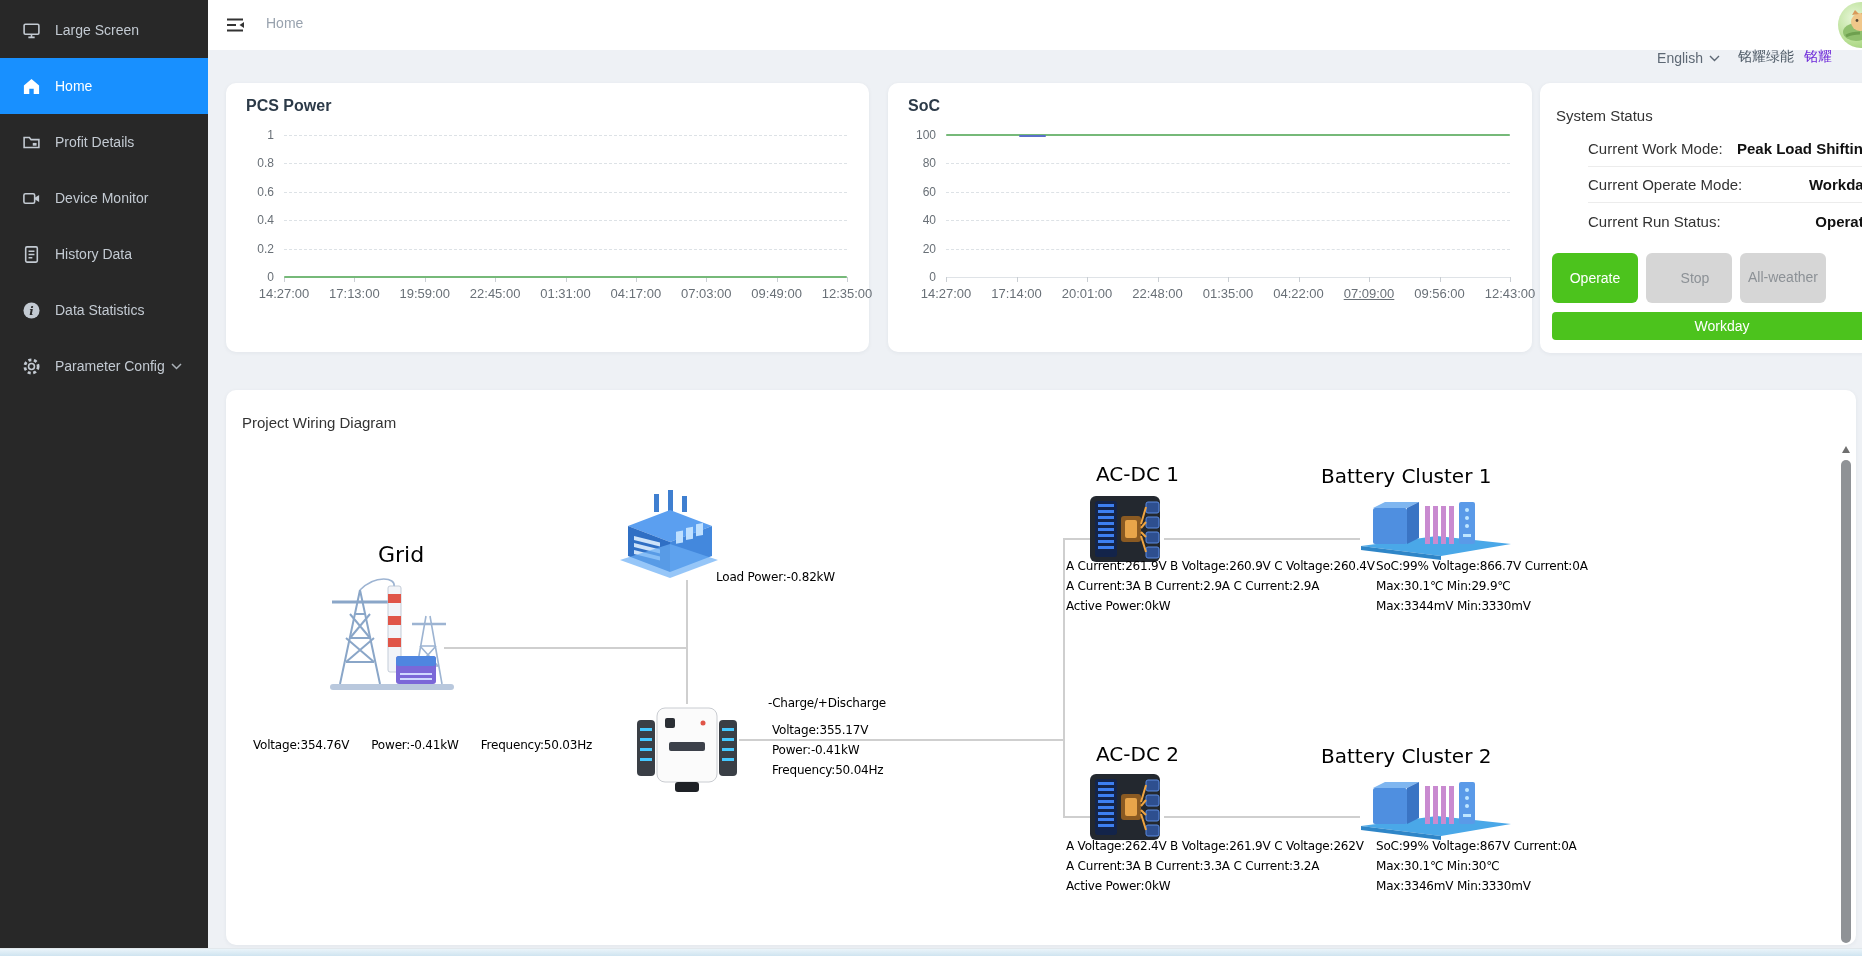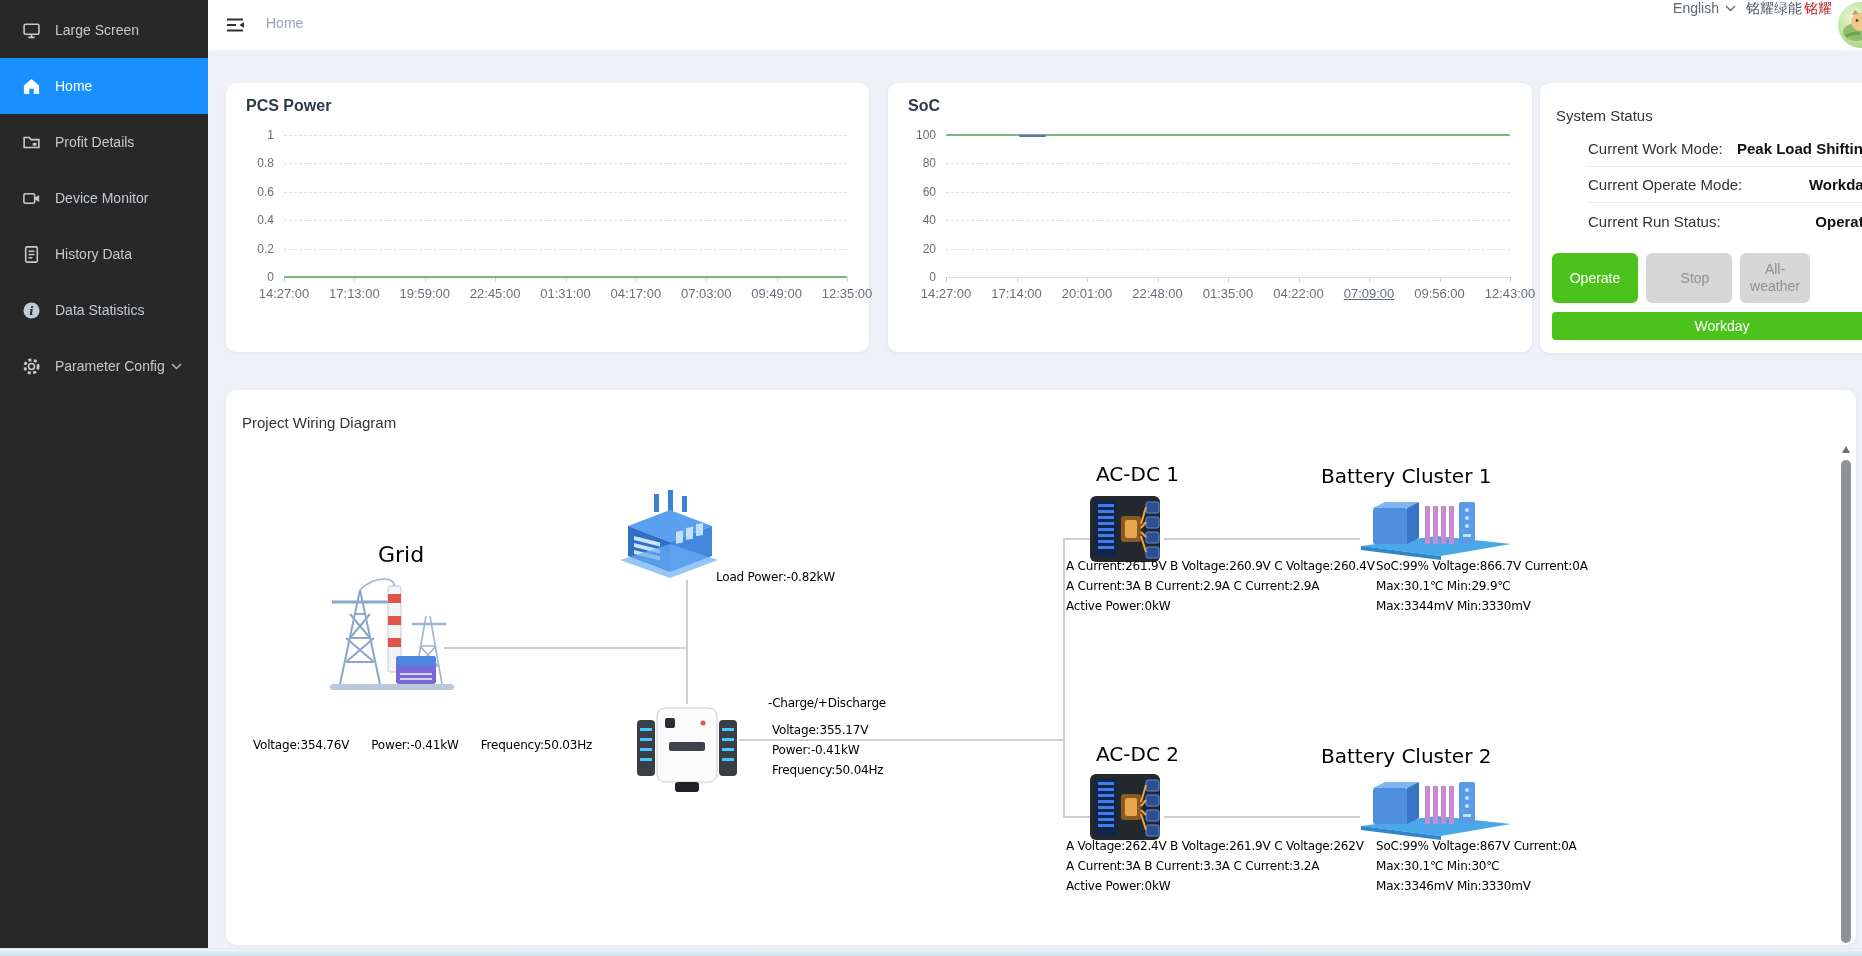--- a/index.html
+++ b/index.html
@@ -14,24 +14,24 @@
   .sidebar { position:absolute; left:0; top:0; width:208px; height:948px; background:#282828; padding-top:2px; z-index:5; }
   .side-item { height:56px; display:flex; align-items:center; padding-left:22px; cursor:pointer; color:#c3cad2; font-size:14px; }
   .side-item .s-icon { width:19px; height:19px; flex:0 0 19px; display:flex; align-items:center; justify-content:center; }
   .side-item .s-label { margin-left:14px; white-space:nowrap; }
   .side-item.active { background:#1890ff; color:#ffffff; }
   .side-item .chev { margin-left:auto; margin-right:26px; opacity:.85; }
   
   .topbar { position:absolute; left:208px; top:0; right:0; height:50px; background:#ffffff; z-index:4; }
   .fold-btn { position:absolute; left:16px; top:14px; width:22px; height:22px; cursor:pointer; }
   .crumb { position:absolute; left:58px; top:15px; font-size:14px; color:#98a2ae; cursor:pointer; }
-  .top-right { position:absolute; right:30px; top:0; height:66px; display:flex; align-items:flex-start; gap:2px; }
+  .top-right { position:absolute; right:30px; top:0; height:66px; display:flex; align-items:flex-end; gap:10px; }
   .lang { display:flex; align-items:center; gap:6px; color:#5d6874; font-size:14px; cursor:pointer; }
   .cname { color:#4e5a66; font-size:14px; margin-left:8px; }
-  .uname { color:#b91c1c; font-size:14px; }
+  .uname { color:#6d28d9; font-size:14px; }
   .avatar { position:absolute; left:1838px; top:2px; width:46px; height:46px; border-radius:50%;
             background:radial-gradient(circle at 35% 35%, #e8f7d9, #b5dd90 60%, #8cc06a); overflow:hidden; cursor:pointer; z-index:6; }
   
   .card { position:absolute; background:#fff; border-radius:10px; box-shadow:0 1px 4px rgba(31,45,61,.06); }
   .card-pcs   { left:226px; top:83px;  width:643px;  height:269px; }
   .card-soc   { left:888px; top:83px;  width:644px;  height:269px; }
   .card-status{ left:1540px; top:83px; width:332px;  height:270px; }
   .card-wiring{ left:226px; top:390px; width:1630px; height:555px; overflow:hidden; }
   .chart-title { position:absolute; left:20px; top:14px; font-size:16px; font-weight:bold; color:#2c3a48; }
   .panel-title { position:absolute; left:16px; top:24px; font-size:15px; color:#333; }
@@ -46,21 +46,21 @@
   .st-rows { position:absolute; left:16px; right:0; top:48px;margin-left:32px; }
   .st-row { height:36px; display:flex; align-items:center; justify-content:space-between; border-bottom:1px solid #ececec; }
   .st-row:last-child { border-bottom:none; }
   .st-label { font-size:15px; color:#333; white-space:nowrap; }
   .st-value { font-size:15px; font-weight:bold; color:#111; white-space:nowrap; margin-left:10px; }
   .btn { border:none; border-radius:6px; font-size:14px; cursor:pointer; font-family:inherit; }
   .btn-green { background:#4cc31d; color:#fff; }
   .btn-gray  { background:#d6d6d6; color:#8c9196; }
   .btn-operate { position:absolute; left:12px;  top:170px; width:86px; height:50px; }
   .btn-stop    { position:absolute; left:106px; top:170px; width:86px; height:50px;padding-left:12px; }
-  .btn-allw    { position:absolute; left:200px; top:170px; width:70px; height:50px; line-height:1.25; }
+  .btn-allw    { position:absolute; left:200px; top:170px; width:86px; height:50px; line-height:1.25; }
   .btn-workday { position:absolute; left:12px; right:-20px; top:229px; height:28px; border-radius:4px; }
   
   .wd { position:absolute; inset:0; font-family:"DejaVu Sans", sans-serif; }
   .wd .node-title { position:absolute; font-size:20px; color:#000; white-space:nowrap; }
   .wd .val { position:absolute; font-size:12px; color:#000; white-space:nowrap; letter-spacing:-0.2px; }
   .wd .vblock { position:absolute; font-size:12px; color:#000; line-height:20px; white-space:nowrap; letter-spacing:-0.2px; }
   .wline { position:absolute; background:#cfcfcf; }
   .grid-values { position:absolute; left:27px; top:348px; display:flex; gap:22px; font-size:12px; letter-spacing:-0.2px; }
   
   .vscroll { position:absolute; right:4px; top:50px; bottom:2px; width:11px; }

